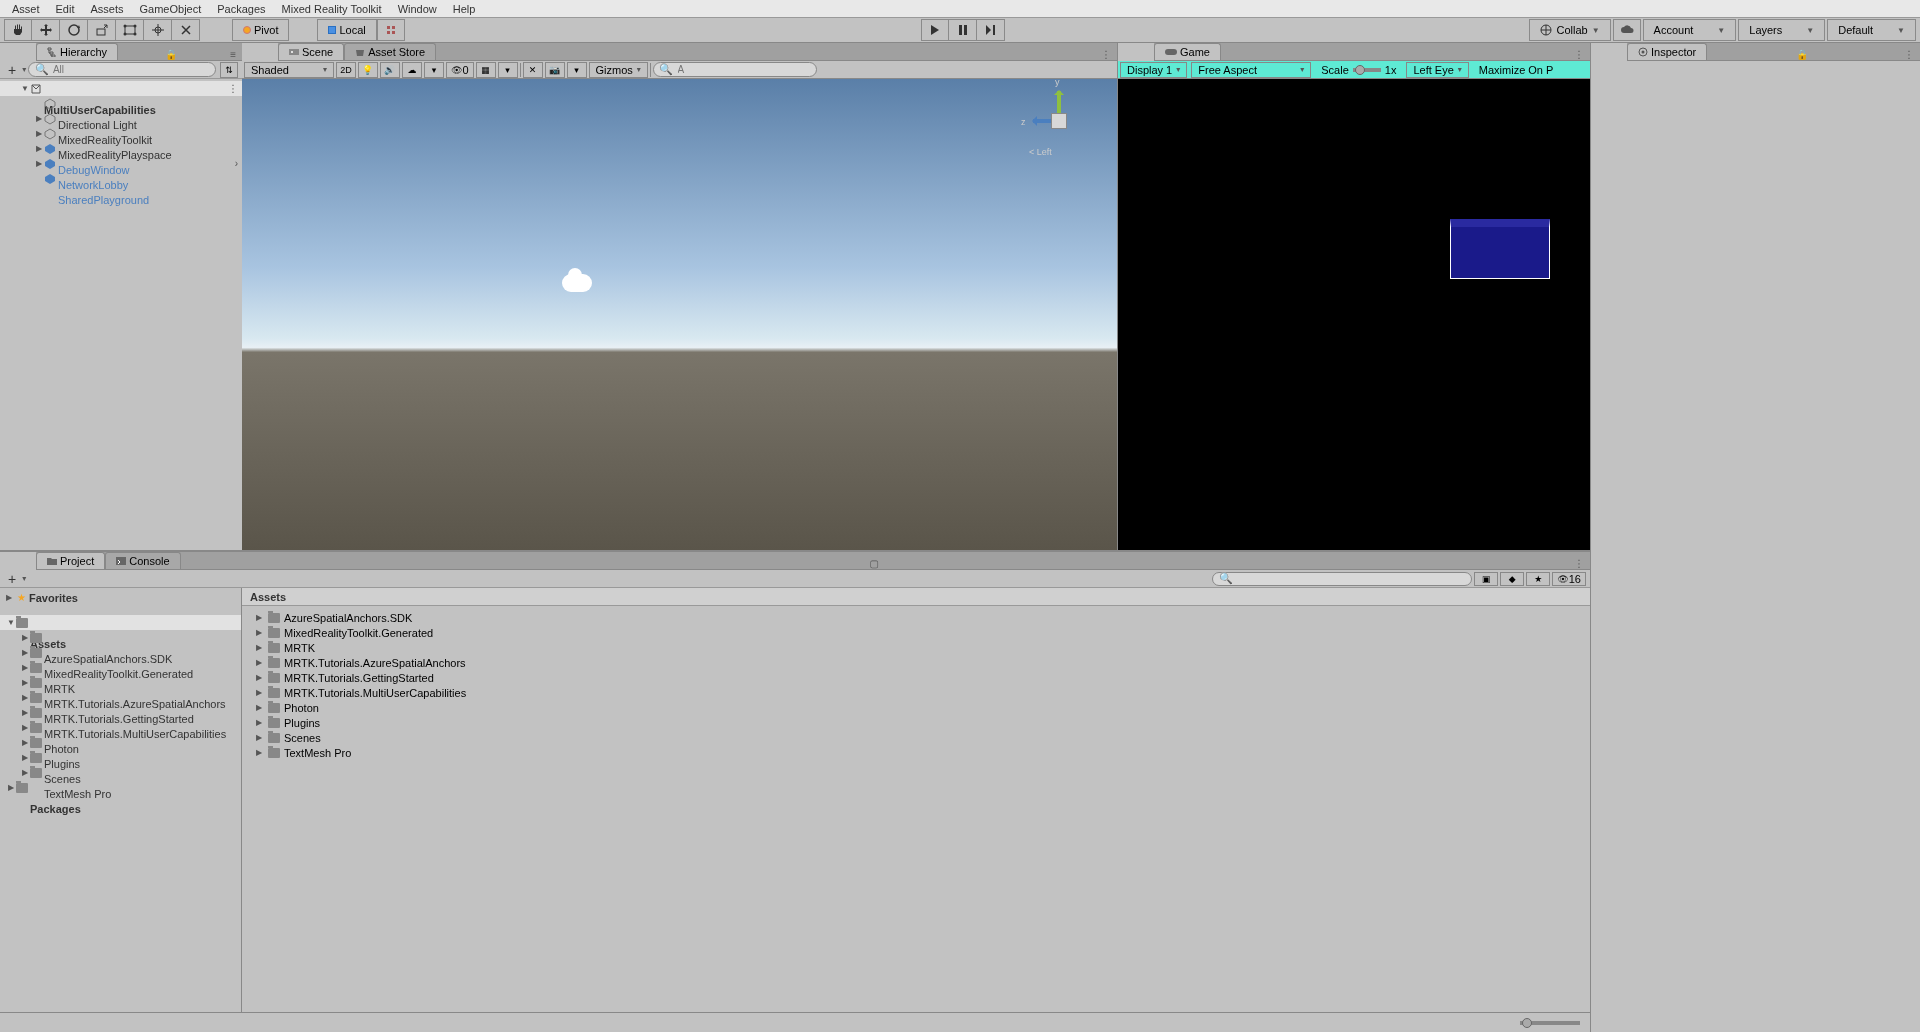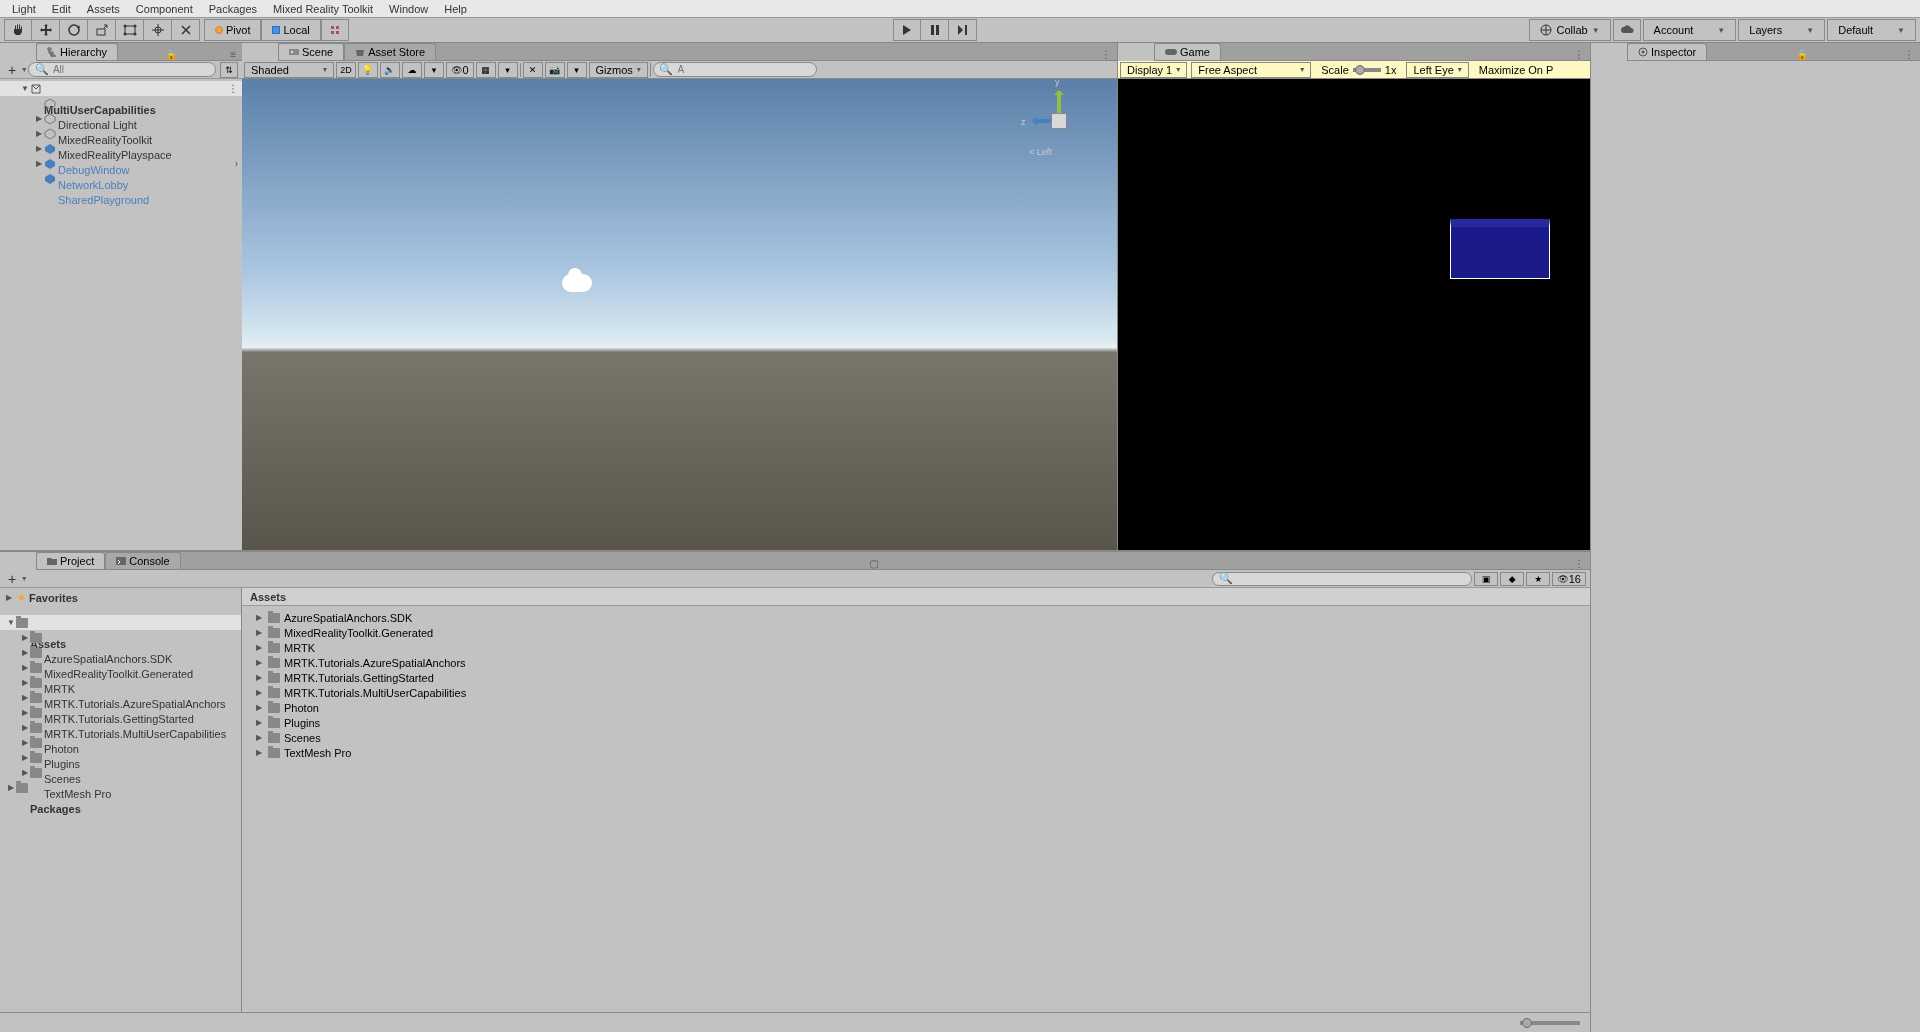--- a/index.html
+++ b/index.html
@@ -7,21 +7,21 @@
 
 
 .menubar { height: 18px; background: #e8e8e8; display: flex; align-items: center; padding: 0 4px; border-bottom: 1px solid #999; }
 .menubar span { padding: 0 8px; color: #333; cursor: default; }
 
 
 .toolbar { height: 25px; background: #c2c2c2; display: flex; align-items: center; padding: 2px 4px; border-bottom: 1px solid #888; gap: 0; }
 .tool-group { display: flex; gap: 0; margin-right: 4px; }
 .tool-btn { width: 28px; height: 22px; background: #c2c2c2; border: 1px solid #8a8a8a; display: flex; align-items: center; justify-content: center; font-size: 12px; color: #333; }
 .tool-btn + .tool-btn { border-left: none; }
-.pivot-btn { padding: 0 10px; height: 22px; background: #c2c2c2; border: 1px solid #8a8a8a; display: flex; align-items: center; gap: 3px; }
+.pivot-btn { padding: 0 10px; height: 22px; background: #c2c2c2; border: 1px solid #8a8a8a; display: flex; align-items: center; gap: 3px; margin-left: 28px; }
 .pivot-btn .dot { width: 8px; height: 8px; border-radius: 50%; background: #f5a623; border: 1px solid #c77; }
 .local-btn .sq { width: 8px; height: 8px; background: #4a90e2; border: 1px solid #2a70c2; }
 .spacer { flex: 1; }
 
 .play-controls { display: flex; gap: 0; }
 .play-btn { width: 28px; height: 22px; background: #c2c2c2; border: 1px solid #8a8a8a; display: flex; align-items: center; justify-content: center; }
 .play-btn + .play-btn { border-left: none; }
 
 .right-toolbar { display: flex; gap: 2px; margin-left: 12px; }
 .collab-btn { padding: 0 10px; height: 22px; background: #c2c2c2; border: 1px solid #8a8a8a; display: flex; align-items: center; gap: 4px; }
@@ -77,21 +77,21 @@
 .gizmo-z { position: absolute; left: 4px; top: 28px; width: 22px; height: 4px; background: #4a7fbf; }
 .gizmo-z::before { content: ""; position: absolute; left: -6px; top: -3px; border: 5px solid transparent; border-right-color: #4a7fbf; }
 .gizmo-center { position: absolute; left: 22px; top: 22px; width: 16px; height: 16px; background: #d8d8d8; border: 1px solid #888; }
 .gizmo-label-y { position: absolute; left: 26px; top: -14px; font-size: 9px; color: #ccc; }
 .gizmo-label-z { position: absolute; left: -8px; top: 26px; font-size: 9px; color: #ccc; }
 .gizmo-cam { position: absolute; left: 0px; top: 56px; font-size: 9px; color: #ccc; }
 
 .cloud { position: absolute; left: 320px; top: 195px; width: 30px; height: 18px; background: #fff; border-radius: 10px; }
 .cloud::before { content: ""; position: absolute; left: 6px; top: -6px; width: 14px; height: 14px; background: #fff; border-radius: 50%; }
 
-.game-toolbar { height: 18px; background: #fef9c3; display: flex; align-items: center; padding: 0 2px; border-bottom: 1px solid #888; gap: 4px; }
+.game-toolbar { height: 18px; background: #5eead4; display: flex; align-items: center; padding: 0 2px; border-bottom: 1px solid #888; gap: 4px; }
 .game-toolbar .dd { padding: 0 6px; height: 16px; display: flex; align-items: center; gap: 4px; }
 .game-toolbar .wide { min-width: 100px; border: 1px solid #888; justify-content: space-between; }
 .game-slider { width: 28px; height: 4px; background: #888; position: relative; }
 .game-slider::after { content: ""; position: absolute; left: 2px; top: -3px; width: 8px; height: 8px; background: #aaa; border: 1px solid #666; border-radius: 50%; }
 
 .game-view { flex: 1; background: #000; position: relative; overflow: hidden; }
 .debug-win { position: absolute; right: 40px; top: 140px; width: 100px; height: 60px; background: #1a1a8a; border: 1px solid #fff; border-top: 8px solid #2a2aa0; }
 .debug-win-body { padding: 2px; font-size: 5px; color: #aaa; }
 
 
@@ -121,24 +121,24 @@
 
 
 .inspector-body { background: #c2c2c2; height: 100%; }
 
 svg { display: block; }
 </style>
 </head>
 <body>
 
 <div class="menubar">
-  <span>Light</span>
+  <span>Asset</span>
   <span>Edit</span>
   <span>Assets</span>
-  <span>Component</span>
+  <span>GameObject</span>
   <span>Packages</span>
   <span>Mixed Reality Toolkit</span>
   <span>Window</span>
   <span>Help</span>
 </div>
 
 <div class="toolbar">
   <div class="tool-group">
     <div class="tool-btn">
         <svg width="14" height="14" viewBox="0 0 14 14">

